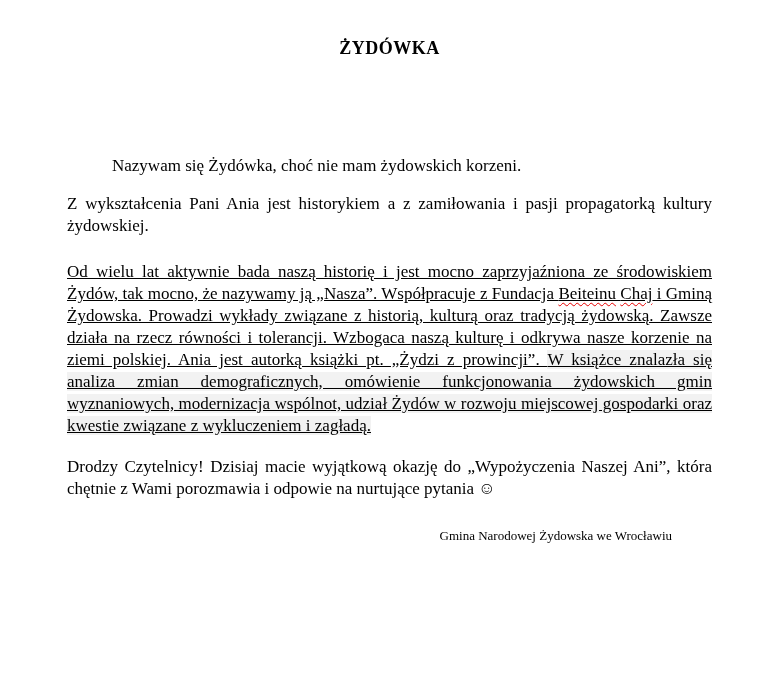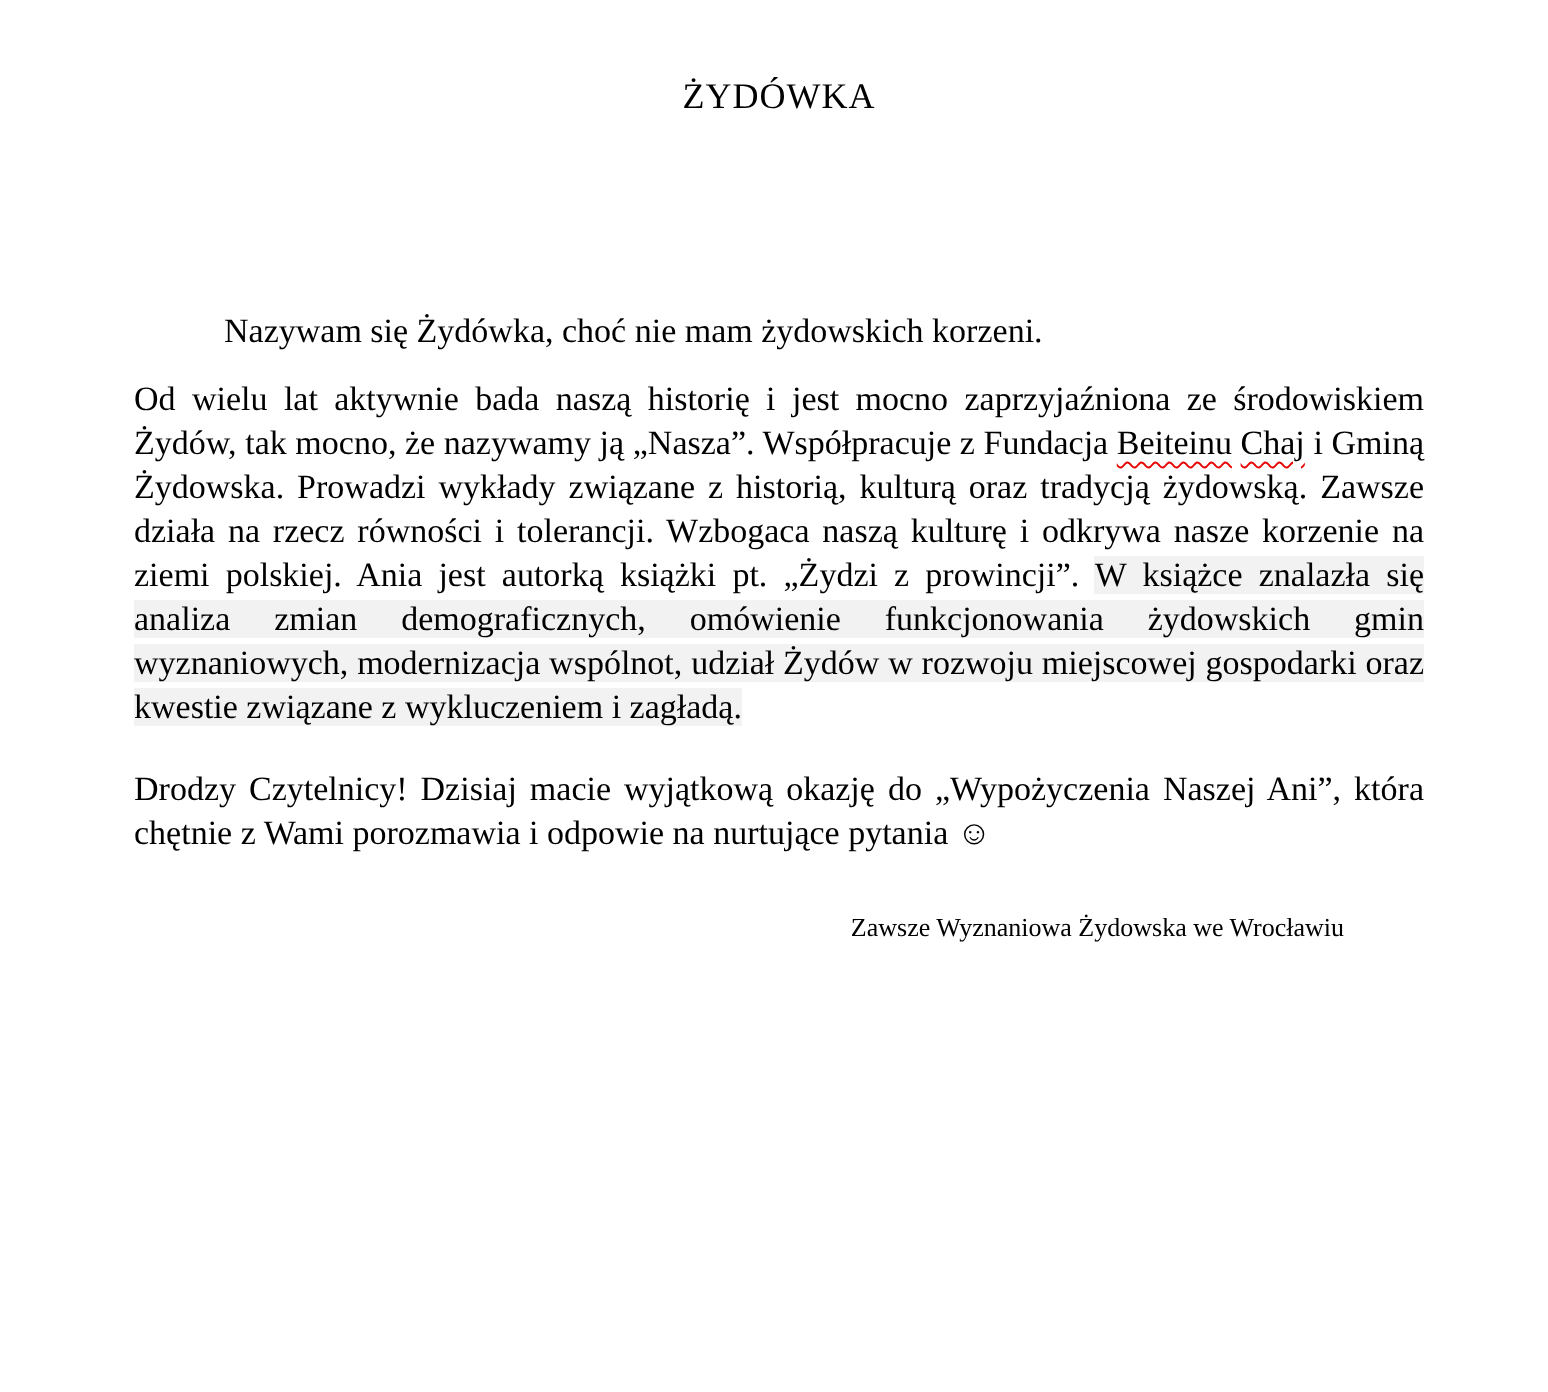--- a/index.html
+++ b/index.html
@@ -17,36 +17,37 @@
     overflow: hidden;
     font-family: "Liberation Serif", "DejaVu Serif", serif;
     color: #000000;
   }
   .doc-title {
     margin: 0;
     padding-top: 36px;
     text-align: center;
     font-size: 18px;
     line-height: 24px;
-    font-weight: normal;
+    font-weight: bold;
     letter-spacing: 0.5px;
   }
   .intro-line {
     margin: 95px 0 0 45px;
     font-size: 17px;
     line-height: 22px;
   }
   .body-para {
     margin: 16px 0 0 0;
     font-size: 17px;
     line-height: 22px;
     text-align: justify;
   }
   .body-para.tight {
-    margin-top: 12px;
+    margin-top: 24px;
+    text-decoration: underline;
   }
   .body-para.spaced {
     margin-top: 19px;
   }
   .misspelled {
     text-decoration-line: underline;
     text-decoration-style: wavy;
     text-decoration-color: #e60000;
     text-decoration-thickness: 1px;
     text-underline-offset: 3px;
@@ -63,21 +64,22 @@
 </style>
 </head>
 <body>
 
 <div class="page">
 
   <h1 class="doc-title">ŻYDÓWKA</h1>
 
   <p class="intro-line">Nazywam się Żydówka, choć nie mam żydowskich korzeni.</p>
 
+  <p class="body-para">Z wykształcenia Pani Ania jest historykiem a z zamiłowania i pasji propagatorką kultury żydowskiej.</p>
 
 
   <p class="body-para tight"><span>Od wielu lat aktywnie bada naszą historię i jest mocno zaprzyjaźniona ze środowiskiem Żydów, tak mocno, że nazywamy ją „Nasza”. Współpracuje z Fundacja </span><span class="misspelled">Beiteinu</span><span> </span><span class="misspelled">Chaj</span><span> i Gminą Żydowska. Prowadzi wykłady związane z historią, kulturą oraz tradycją żydowską. Zawsze działa na rzecz równości i tolerancji. Wzbogaca naszą kulturę i odkrywa nasze korzenie na ziemi polskiej. Ania jest autorką książki pt. „Żydzi z prowincji”. </span><span class="web-highlight">W książce znalazła się analiza zmian demograficznych, omówienie funkcjonowania żydowskich gmin wyznaniowych, modernizacja wspólnot, udział Żydów w rozwoju miejscowej gospodarki oraz kwestie związane z wykluczeniem i zagładą.</span></p>
 
   <p class="body-para spaced">Drodzy Czytelnicy! Dzisiaj macie wyjątkową okazję do „Wypożyczenia Naszej Ani”, która chętnie z Wami porozmawia i odpowie na nurtujące pytania ☺</p>
 
-  <p class="signature">Zawsze Wyznaniowa Żydowska we Wrocławiu</p>
+  <p class="signature">Gmina Narodowej Żydowska we Wrocławiu</p>
 
 </div>
 
 </body></html>

